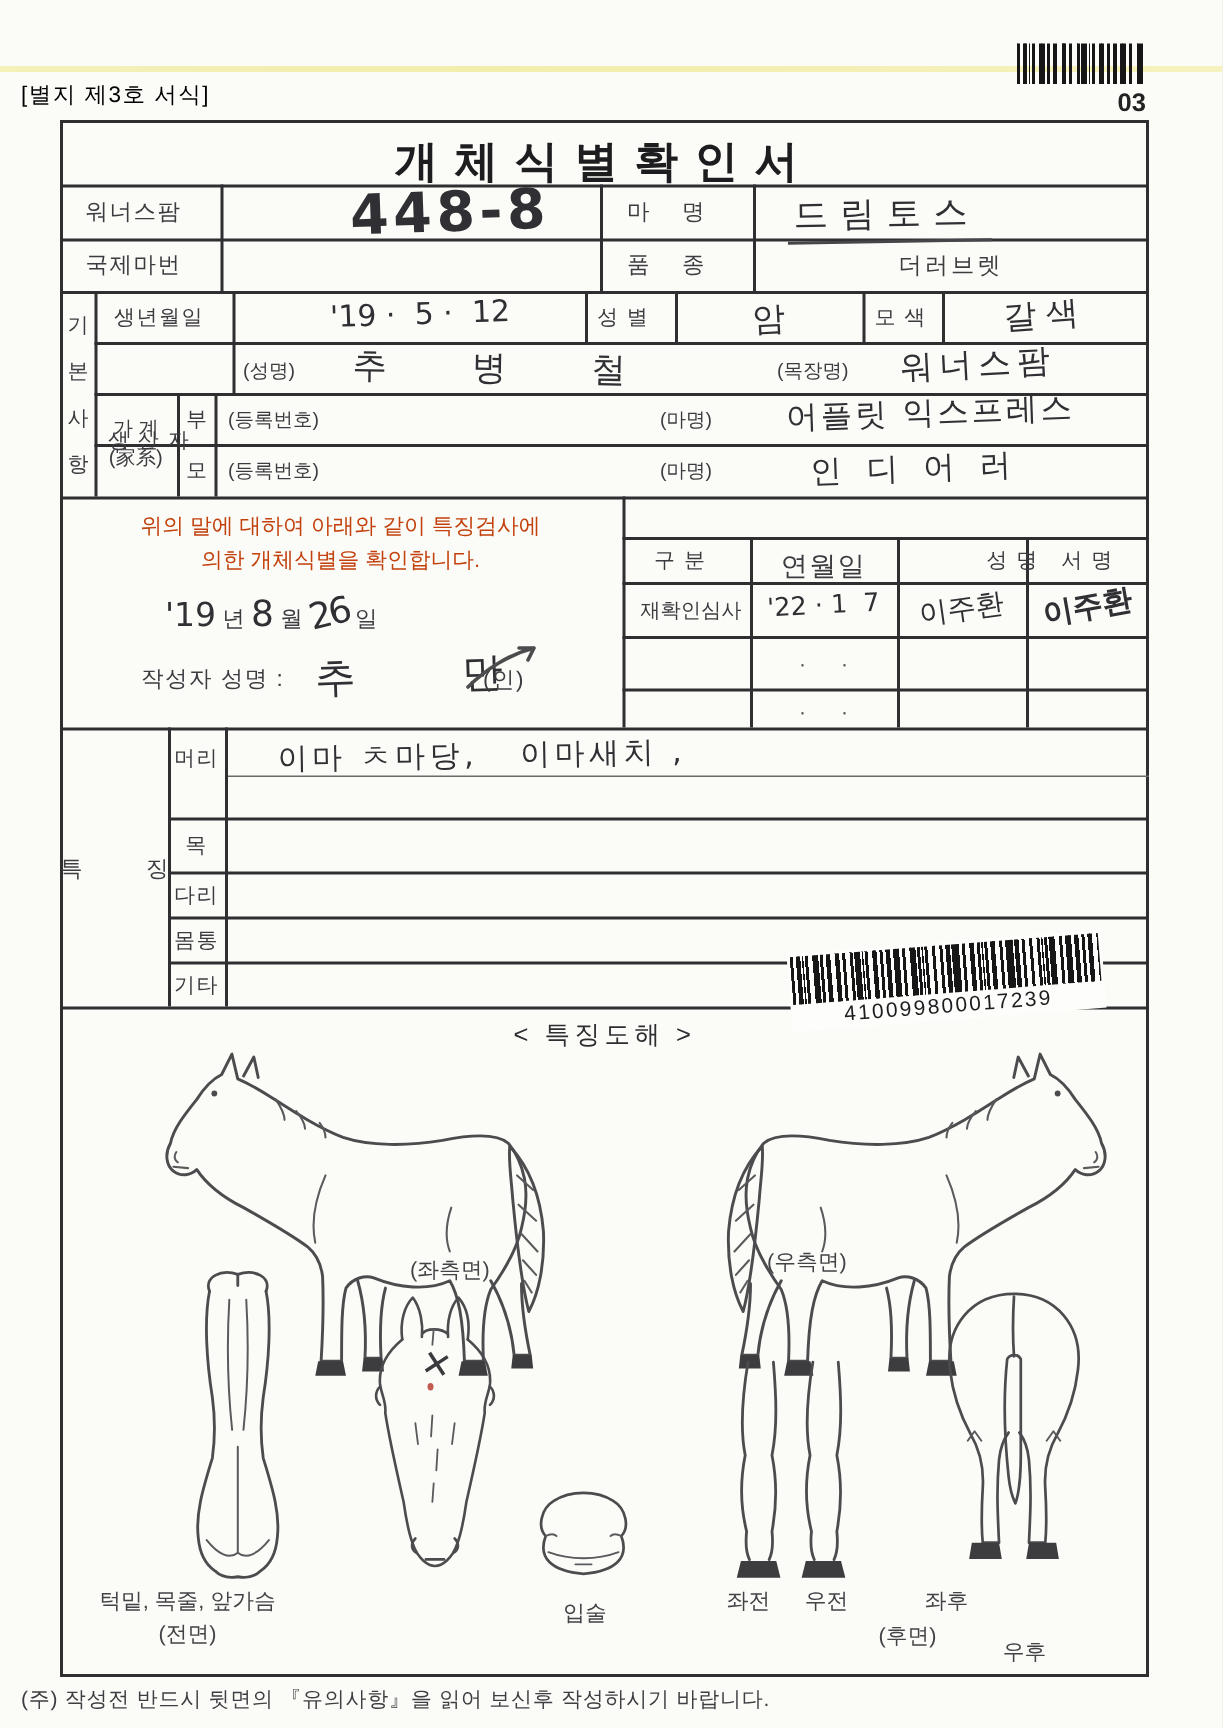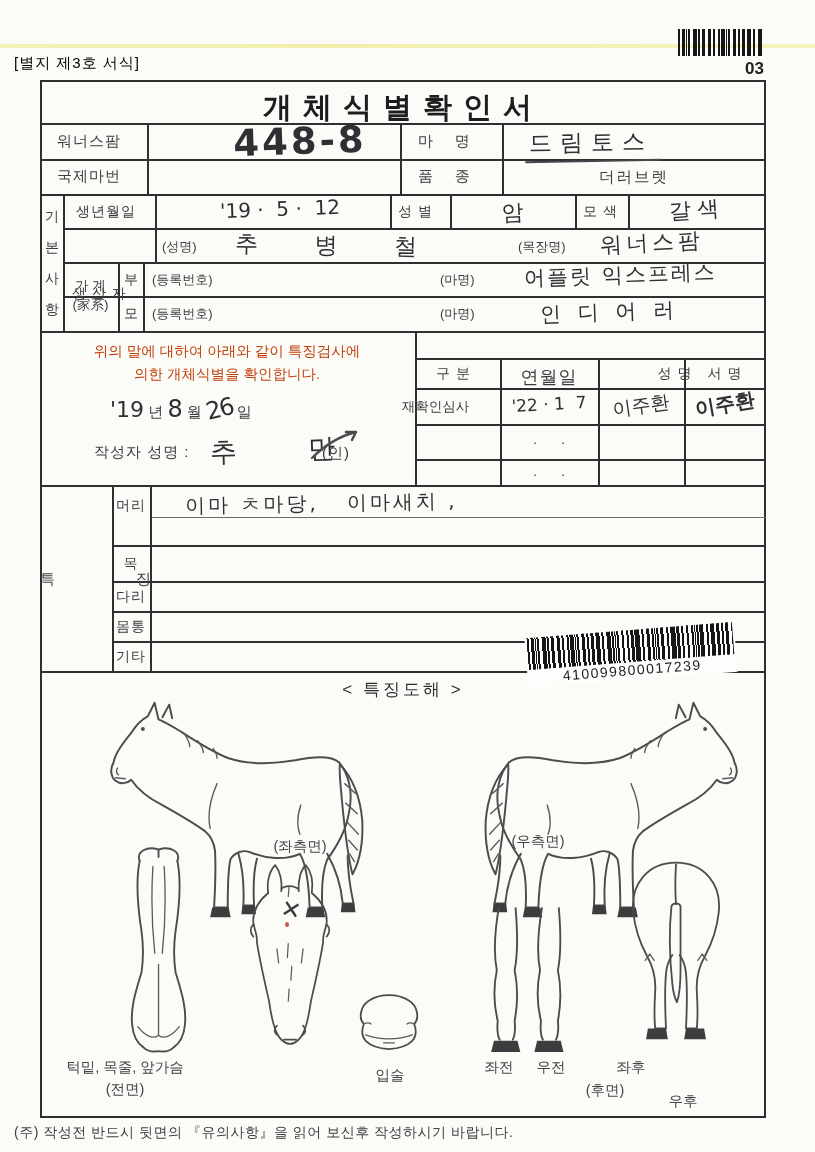--- a/index.html
+++ b/index.html
@@ -137,29 +137,29 @@
   <div class="lbl" style="left:322px;top:444px;">(인)</div>
   <svg class="abs" style="left:306px;top:424px;" width="60" height="40" viewBox="0 0 60 40">
     <path class="ln" d="M6,34 C18,22 34,12 50,8 M50,8 L40,8 M50,8 L46,16" style="stroke-width:2.4"></path>
   </svg>
 
   <div class="abs ctr lbl" style="left:415px;top:365px;width:77px;font-size:14px;">구 분</div>
   <div class="abs ctr lbl" style="left:500px;top:365px;width:98px;font-size:18px;">연월일</div>
   <div class="abs ctr lbl" style="left:632px;top:365px;width:86px;font-size:14px;">성 명</div>
   <div class="abs ctr lbl" style="left:684px;top:365px;width:82px;font-size:14px;">서 명</div>
 
-  <div class="abs ctr" style="left:393px;top:398px;width:85px;font-size:13.5px;letter-spacing:0;color:#3c3c40;">재확인심사</div>
+  <div class="abs ctr" style="left:418px;top:398px;width:85px;font-size:13.5px;letter-spacing:0;color:#3c3c40;">재확인심사</div>
   <div class="abs hw ctr" style="left:500px;top:394px;width:98px;font-size:17px;transform:rotate(-3deg);">'22 · 1  7</div>
   <div class="abs hw ctr" style="left:598px;top:393px;width:86px;font-size:19px;transform:rotate(-8deg);">이주환</div>
   <div class="abs hw ctr" style="left:684px;top:391px;width:82px;font-size:20px;font-weight:bold;transform:rotate(-10deg);">이주환</div>
 
   <div class="abs ctr" style="left:500px;top:434px;width:98px;font-size:14px;white-space:pre;color:#4a4a4e;">·      ·</div>
   <div class="abs ctr" style="left:500px;top:466px;width:98px;font-size:14px;white-space:pre;color:#4a4a4e;">·      ·</div>
 
-  <div class="abs ctr lbl" style="left:40px;top:570px;width:72px;font-size:15px;font-family:Liberation Mono, monospace;">특        징</div>
+  <div class="abs ctr lbl" style="left:40px;top:570px;width:72px;font-size:15px;">특        징</div>
   <div class="abs ctr lbl" style="left:112px;top:497px;width:38px;font-size:14px;">머리</div>
   <div class="abs ctr lbl" style="left:112px;top:555px;width:38px;font-size:14px;">목</div>
   <div class="abs ctr lbl" style="left:112px;top:588px;width:38px;font-size:14px;">다리</div>
   <div class="abs ctr lbl" style="left:112px;top:618px;width:38px;font-size:14px;">몸통</div>
   <div class="abs ctr lbl" style="left:112px;top:648px;width:38px;font-size:14px;">기타</div>
   <div class="abs hw" style="left:185px;top:490px;font-size:20px;letter-spacing:3px;transform:rotate(-1deg);">이마 ㅊ마당,   이마새치 ,</div>
 
   <div class="abs" style="left:526px;top:628px;width:210px;height:52px;transform:rotate(-4.5deg);background:#fdfdfb;">
     <div class="abs bars" style="left:2px;top:2px;width:206px;height:32px;"></div>
     <div class="abs ctr" style="left:0;top:34px;width:210px;font-size:14px;letter-spacing:1.5px;color:#1d1d1f;font-family:'Liberation Sans',sans-serif;">410099800017239</div>

